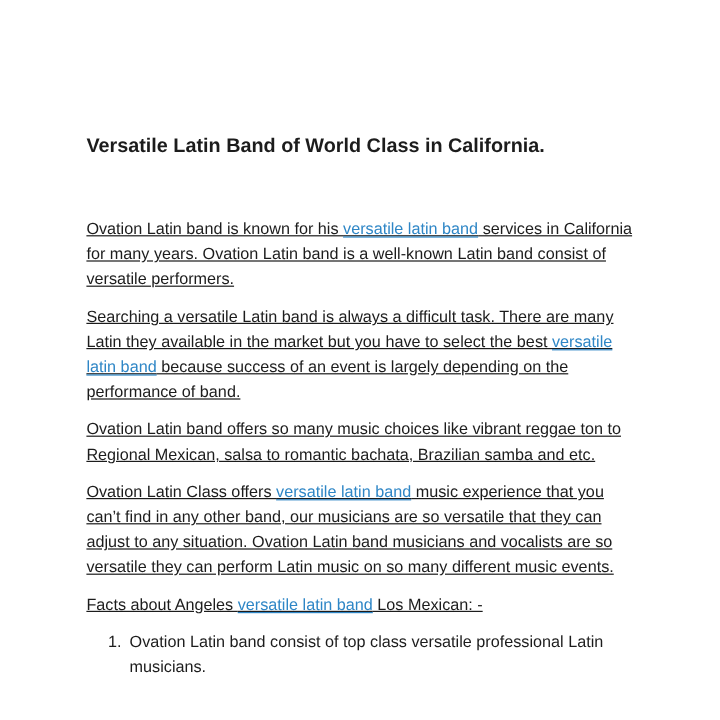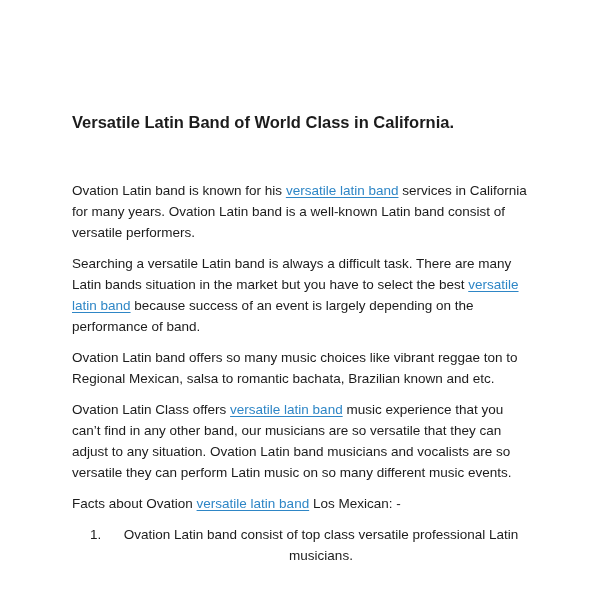--- a/index.html
+++ b/index.html
@@ -24,20 +24,21 @@
     line-height: 24px;
     margin: 0 0 46px 0;
     white-space: nowrap;
     color: var(--text-color, #1c1c1c);
   }
   .para {
     font-size: 13.5px;
     line-height: 21px;
     margin: 0 0 10px 0;
     color: var(--text-color, #1c1c1c);
+    text-decoration: underline;
   }
   .doc-link {
     color: var(--link-color, #2e86c6);
     text-decoration: underline;
     text-decoration-color: var(--link-color, #2e86c6);
     text-underline-offset: 2px;
     cursor: pointer;
   }
   .facts-list {
     list-style: none;
@@ -50,34 +51,33 @@
     font-size: 13.5px;
     line-height: 21px;
     color: var(--text-color, #1c1c1c);
   }
   .li-marker {
     flex: 0 0 18px;
     width: 18px;
   }
   .li-text {
     flex: 1 1 auto;
-    text-align: center;
   }
 </style>
 </head>
 <body>
 
 <div class="page">
   <h1 class="doc-title">Versatile Latin Band of World Class in California.</h1>
 
   <p class="para"><span>Ovation Latin band is known for his </span><a class="doc-link" href="#">versatile latin band</a><span> services in California for many years. Ovation Latin band is a well-known Latin band consist of versatile performers.</span></p>
-  <p class="para"><span>Searching a versatile Latin band is always a difficult task. There are many Latin bands situation in the market but you have to select the best </span><a class="doc-link" href="#">versatile latin band</a><span> because success of an event is largely depending on the performance of band.</span></p>
-  <p class="para"><span>Ovation Latin band offers so many music choices like vibrant reggae ton to Regional Mexican, salsa to romantic bachata, Brazilian known and etc.</span></p>
+  <p class="para"><span>Searching a versatile Latin band is always a difficult task. There are many Latin they available in the market but you have to select the best </span><a class="doc-link" href="#">versatile latin band</a><span> because success of an event is largely depending on the performance of band.</span></p>
+  <p class="para"><span>Ovation Latin band offers so many music choices like vibrant reggae ton to Regional Mexican, salsa to romantic bachata, Brazilian samba and etc.</span></p>
   <p class="para"><span>Ovation Latin Class offers </span><a class="doc-link" href="#">versatile latin band</a><span> music experience that you can’t find in any other band, our musicians are so versatile that they can adjust to any situation. Ovation Latin band musicians and vocalists are so versatile they can perform Latin music on so many different music events.</span></p>
-  <p class="para"><span>Facts about Ovation </span><a class="doc-link" href="#">versatile latin band</a><span> Los Mexican: -</span></p>
+  <p class="para"><span>Facts about Angeles </span><a class="doc-link" href="#">versatile latin band</a><span> Los Mexican: -</span></p>
 
   <ol class="facts-list">
     <li>
       <span class="li-marker">1.</span>
       <span class="li-text"><span>Ovation Latin band consist of top class versatile professional Latin musicians.</span></span>
     </li>
   </ol>
 </div>
 
 </body></html>

